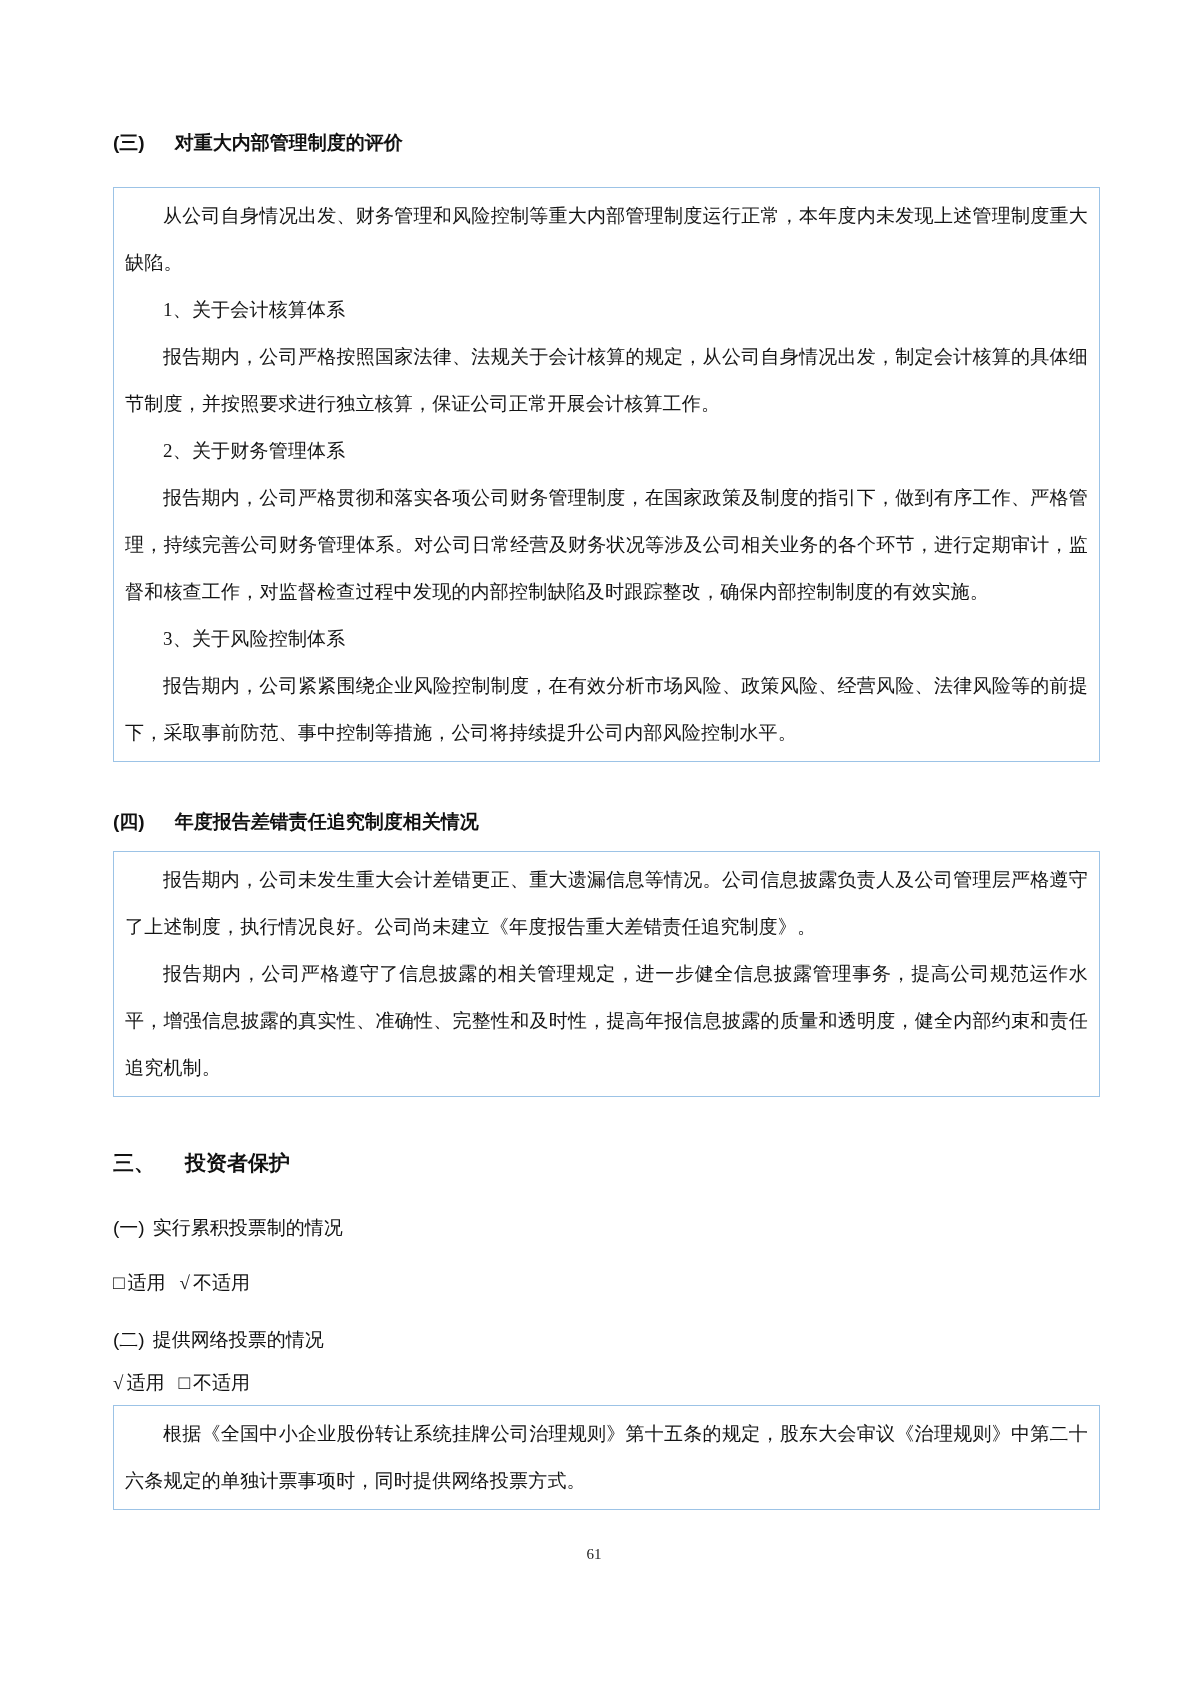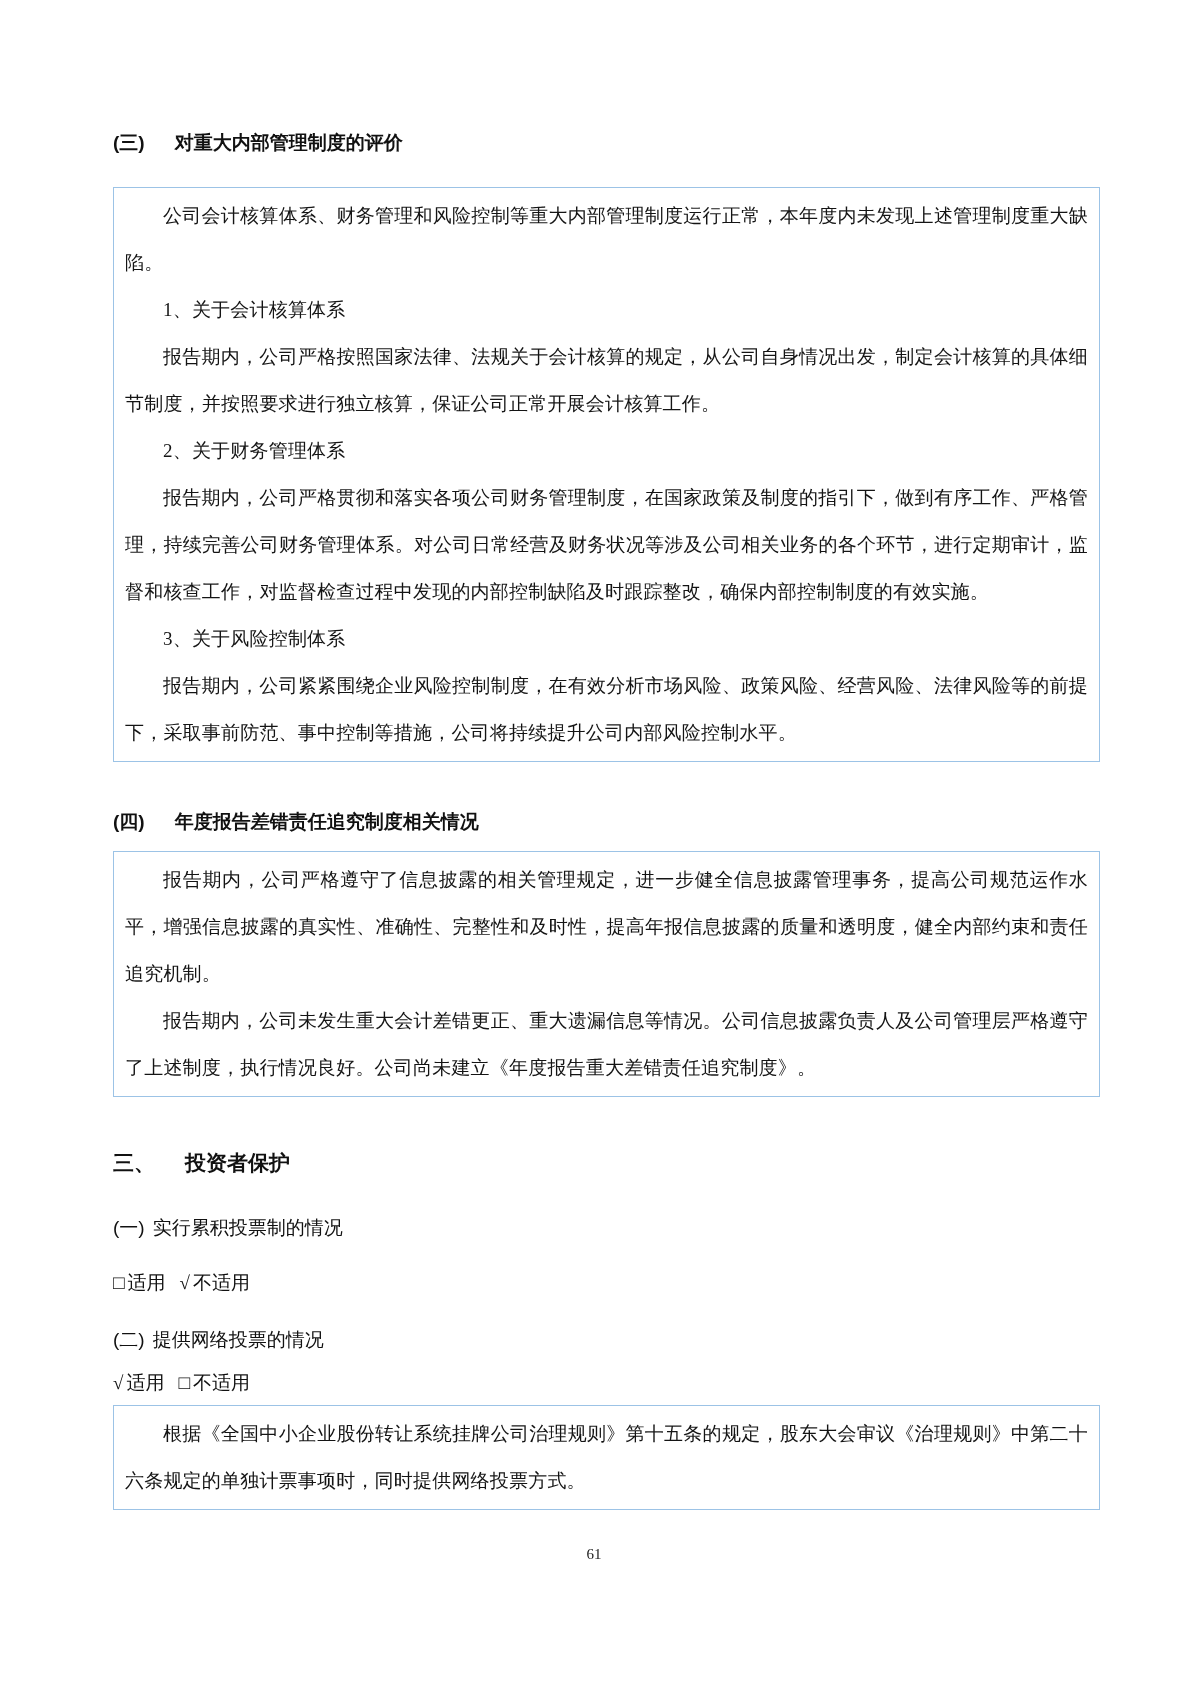--- a/index.html
+++ b/index.html
@@ -103,36 +103,36 @@
 </head>
 <body>
 
 <div class="page">
 
   <h3 class="heading-l2">
     <span class="h-num">(三)</span><span class="h-tab"></span><span>对重大内部管理制度的评价</span>
   </h3>
 
   <div class="content-box mt-box1">
-    <p>公司会计核算体系、财务管理和风险控制等重大内部管理制度运行正常，本年度内未发现上述管理制度重大缺陷。</p>
+    <p>从公司自身情况出发、财务管理和风险控制等重大内部管理制度运行正常，本年度内未发现上述管理制度重大缺陷。</p>
     <p>1、关于会计核算体系</p>
     <p>报告期内，公司严格按照国家法律、法规关于会计核算的规定，从公司自身情况出发，制定会计核算的具体细节制度，并按照要求进行独立核算，保证公司正常开展会计核算工作。</p>
     <p>2、关于财务管理体系</p>
     <p>报告期内，公司严格贯彻和落实各项公司财务管理制度，在国家政策及制度的指引下，做到有序工作、严格管理，持续完善公司财务管理体系。对公司日常经营及财务状况等涉及公司相关业务的各个环节，进行定期审计，监督和核查工作，对监督检查过程中发现的内部控制缺陷及时跟踪整改，确保内部控制制度的有效实施。</p>
     <p>3、关于风险控制体系</p>
     <p>报告期内，公司紧紧围绕企业风险控制制度，在有效分析市场风险、政策风险、经营风险、法律风险等的前提下，采取事前防范、事中控制等措施，公司将持续提升公司内部风险控制水平。</p>
   </div>
 
   <h3 class="heading-l2 mt-h4">
     <span class="h-num">(四)</span><span class="h-tab"></span><span>年度报告差错责任追究制度相关情况</span>
   </h3>
 
   <div class="content-box mt-box2">
+    <p>报告期内，公司未发生重大会计差错更正、重大遗漏信息等情况。公司信息披露负责人及公司管理层严格遵守了上述制度，执行情况良好。公司尚未建立《年度报告重大差错责任追究制度》。</p>
     <p>报告期内，公司严格遵守了信息披露的相关管理规定，进一步健全信息披露管理事务，提高公司规范运作水平，增强信息披露的真实性、准确性、完整性和及时性，提高年报信息披露的质量和透明度，健全内部约束和责任追究机制。</p>
-    <p>报告期内，公司未发生重大会计差错更正、重大遗漏信息等情况。公司信息披露负责人及公司管理层严格遵守了上述制度，执行情况良好。公司尚未建立《年度报告重大差错责任追究制度》。</p>
   </div>
 
   <h2 class="heading-l1 mt-inv">
     <span class="h-num">三、</span><span class="h-tab"></span><span>投资者保护</span>
   </h2>
 
   <h4 class="heading-l3 mt-sub1">
     <span class="h-num">(一)</span><span class="h-sp"></span><span>实行累积投票制的情况</span>
   </h4>
 

